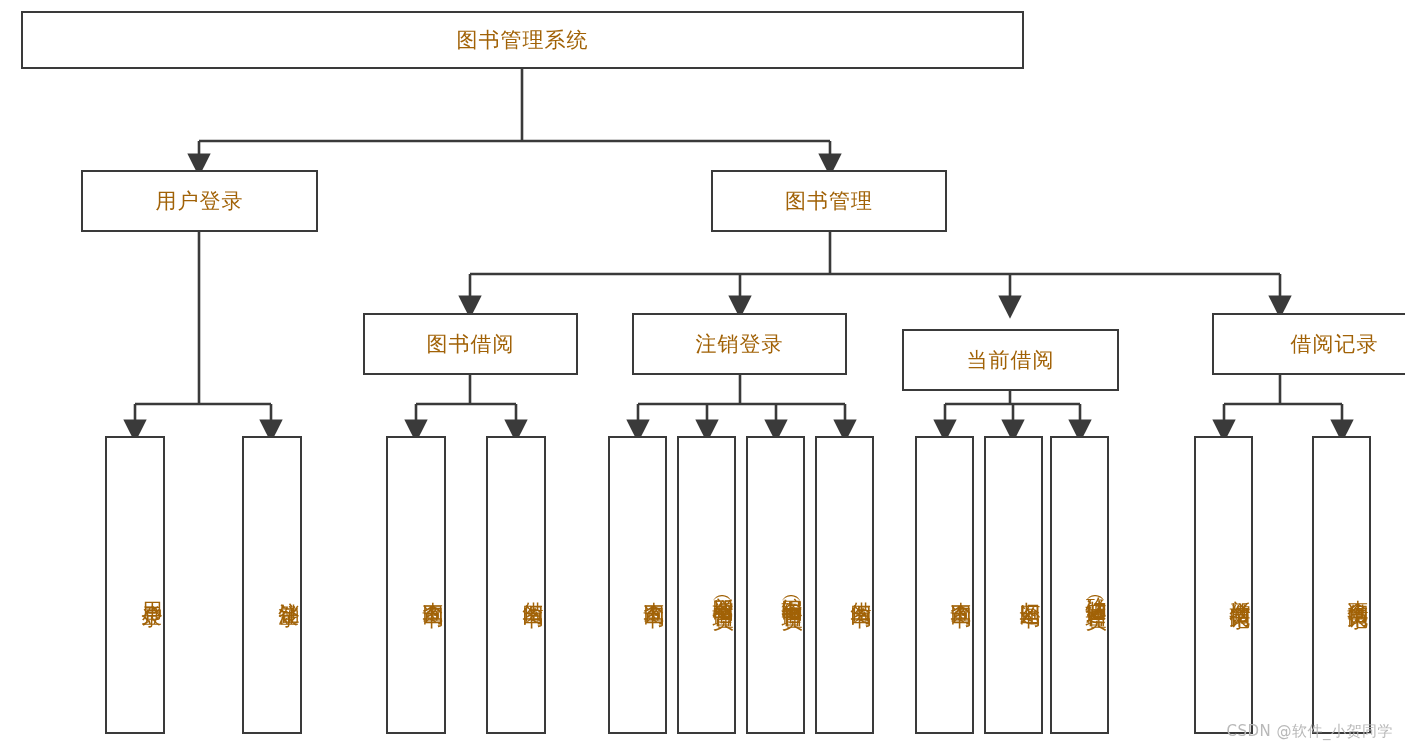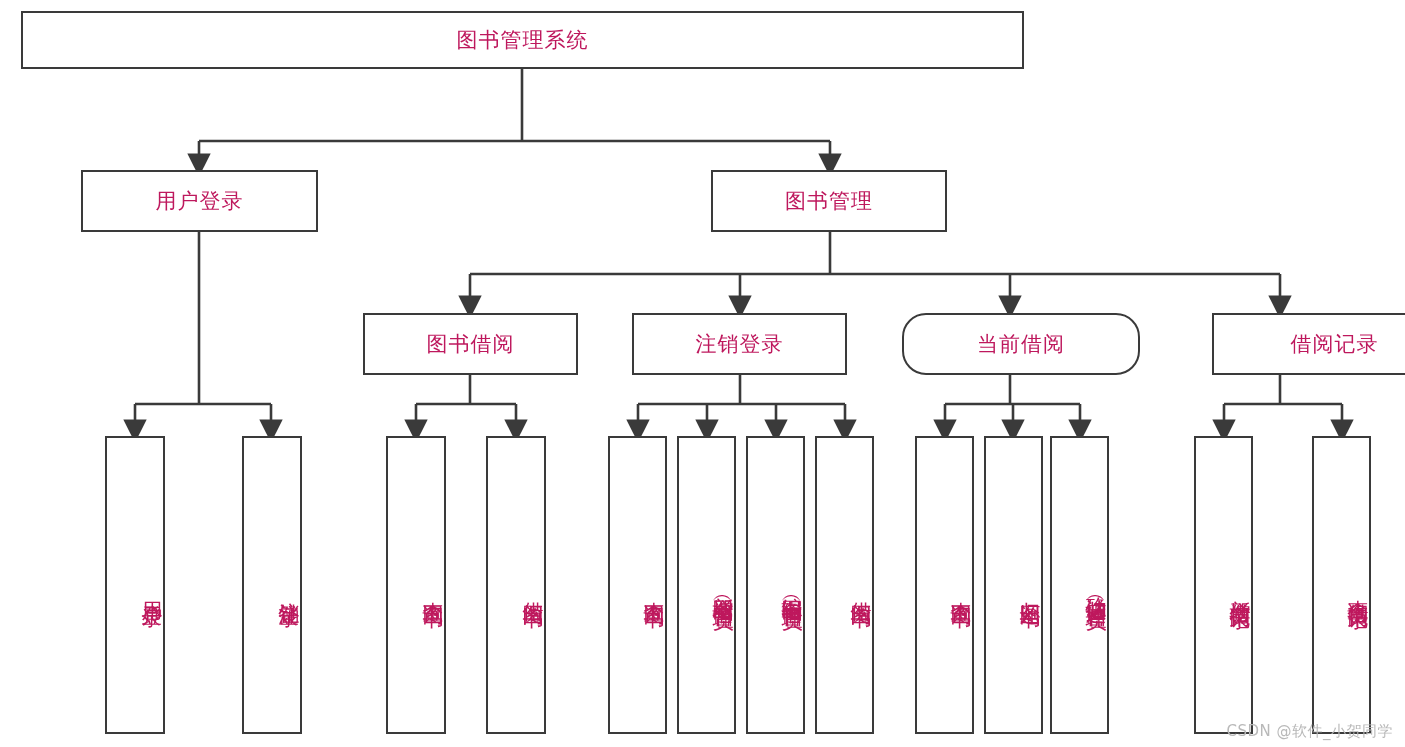--- a/index.html
+++ b/index.html
@@ -26,21 +26,21 @@
     pointer-events: none;
   }
   .node {
     position: absolute;
     box-sizing: border-box;
     border: 2px solid #3a3a3a;
     background: #ffffff;
     display: flex;
     align-items: center;
     justify-content: center;
-    color: #be185d;
+    color: #a16207;
   }
   .node.h {
     font-size: 21px;
     letter-spacing: 1px;
   }
   .node.v {
     writing-mode: vertical-rl;
     text-orientation: upright;
     font-size: 21px;
     letter-spacing: 2px;
@@ -129,21 +129,21 @@
   <div class="node h" id="n-l2-1" style="left: 711px; top: 170px; width: 236px; height: 62px; text-align: right;">
     <span class="lbl">图书管理</span>
   </div>
 
   <div class="node h" id="n-l3-0" style="left: 363px; top: 313px; width: 215px; height: 62px;">
     <span class="lbl">图书借阅</span>
   </div>
   <div class="node h" id="n-l3-1" style="left: 632px; top: 313px; width: 215px; height: 62px;">
     <span class="lbl">注销登录</span>
   </div>
-  <div class="node h" id="n-l3-2" style="left: 902px; top: 313px; width: 238px; height: 62px; border-radius: 24px;">
+  <div class="node h" id="n-l3-2" style="left: 902px; top: 329px; width: 217px; height: 62px;">
     <span class="lbl">当前借阅</span>
   </div>
   <div class="node h" id="n-l3-3" style="left: 1172px; top: 313px; width: 245px; height: 62px; margin-left: 40px;">
     <span class="lbl">借阅记录</span>
   </div>
 
   <div class="node v" id="n-lf-0" style="left: 105px; top: 436px; width: 60px; height: 298px;">
     <span class="lbl">用户登录</span>
   </div>
   <div class="node v" id="n-lf-1" style="left: 242px; top: 436px; width: 60px; height: 298px;">

